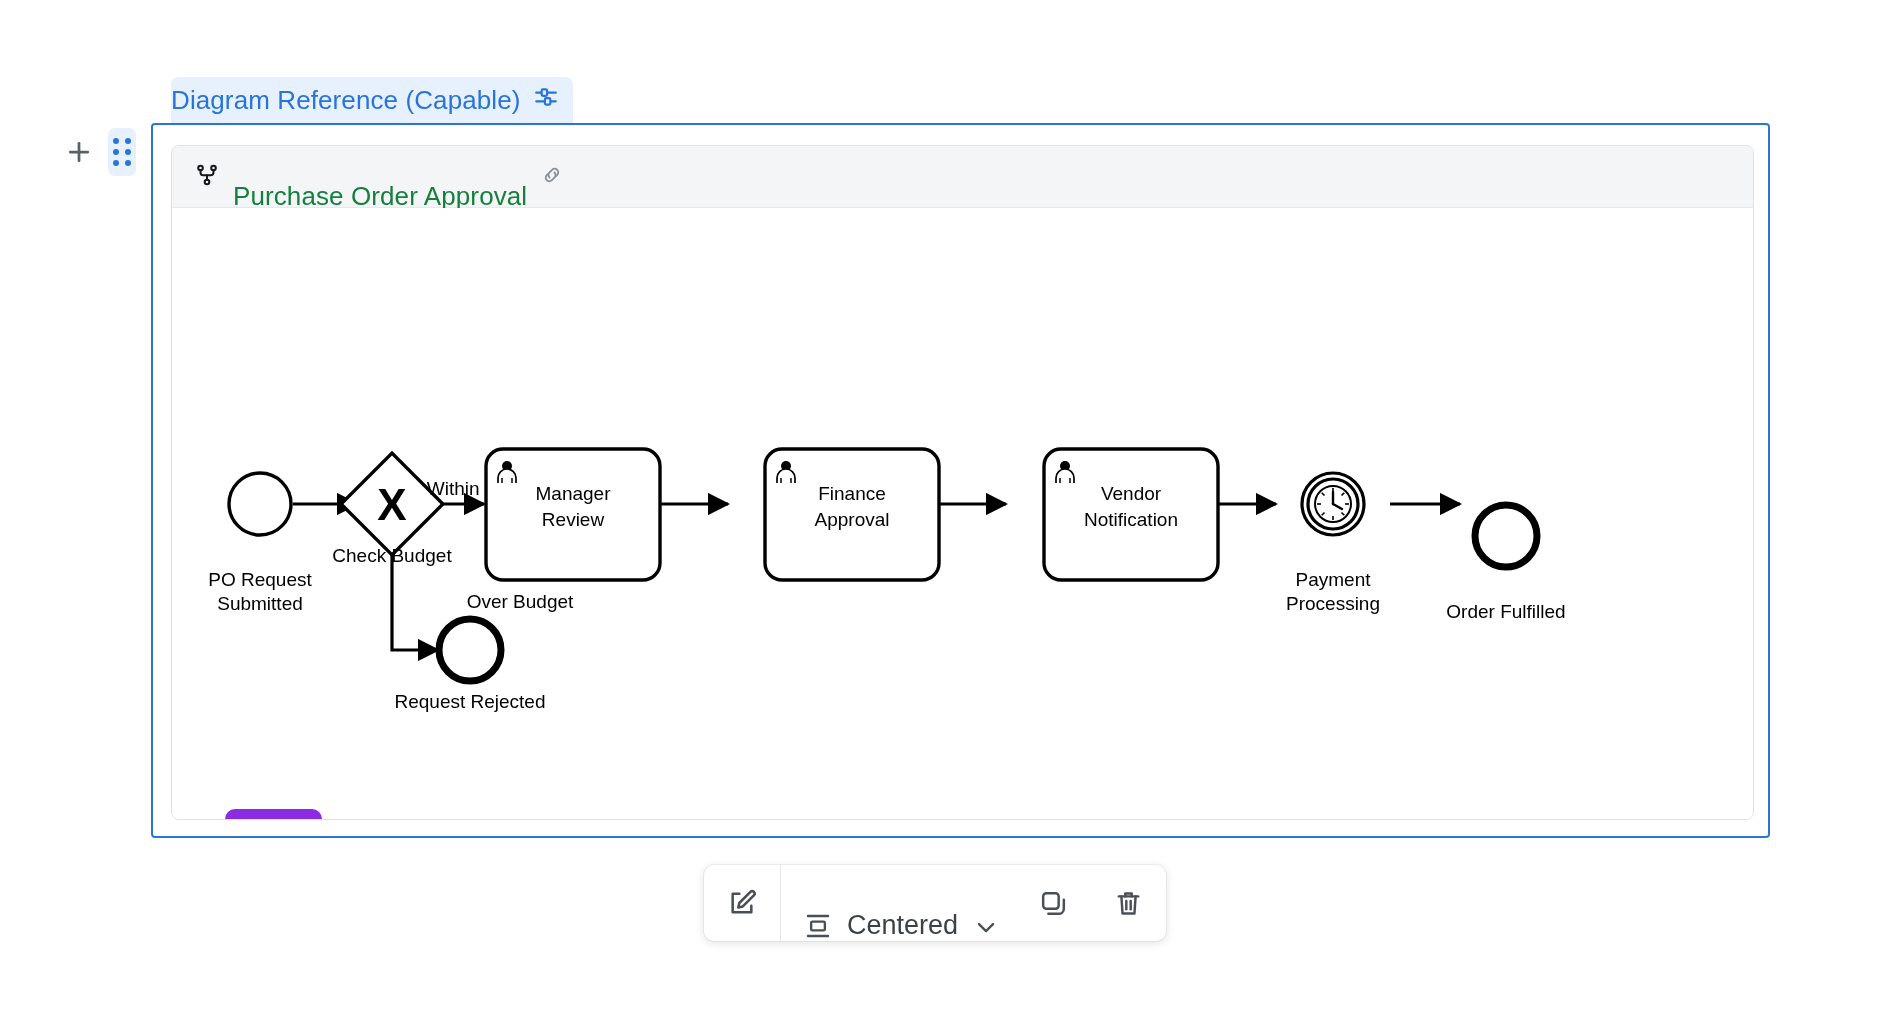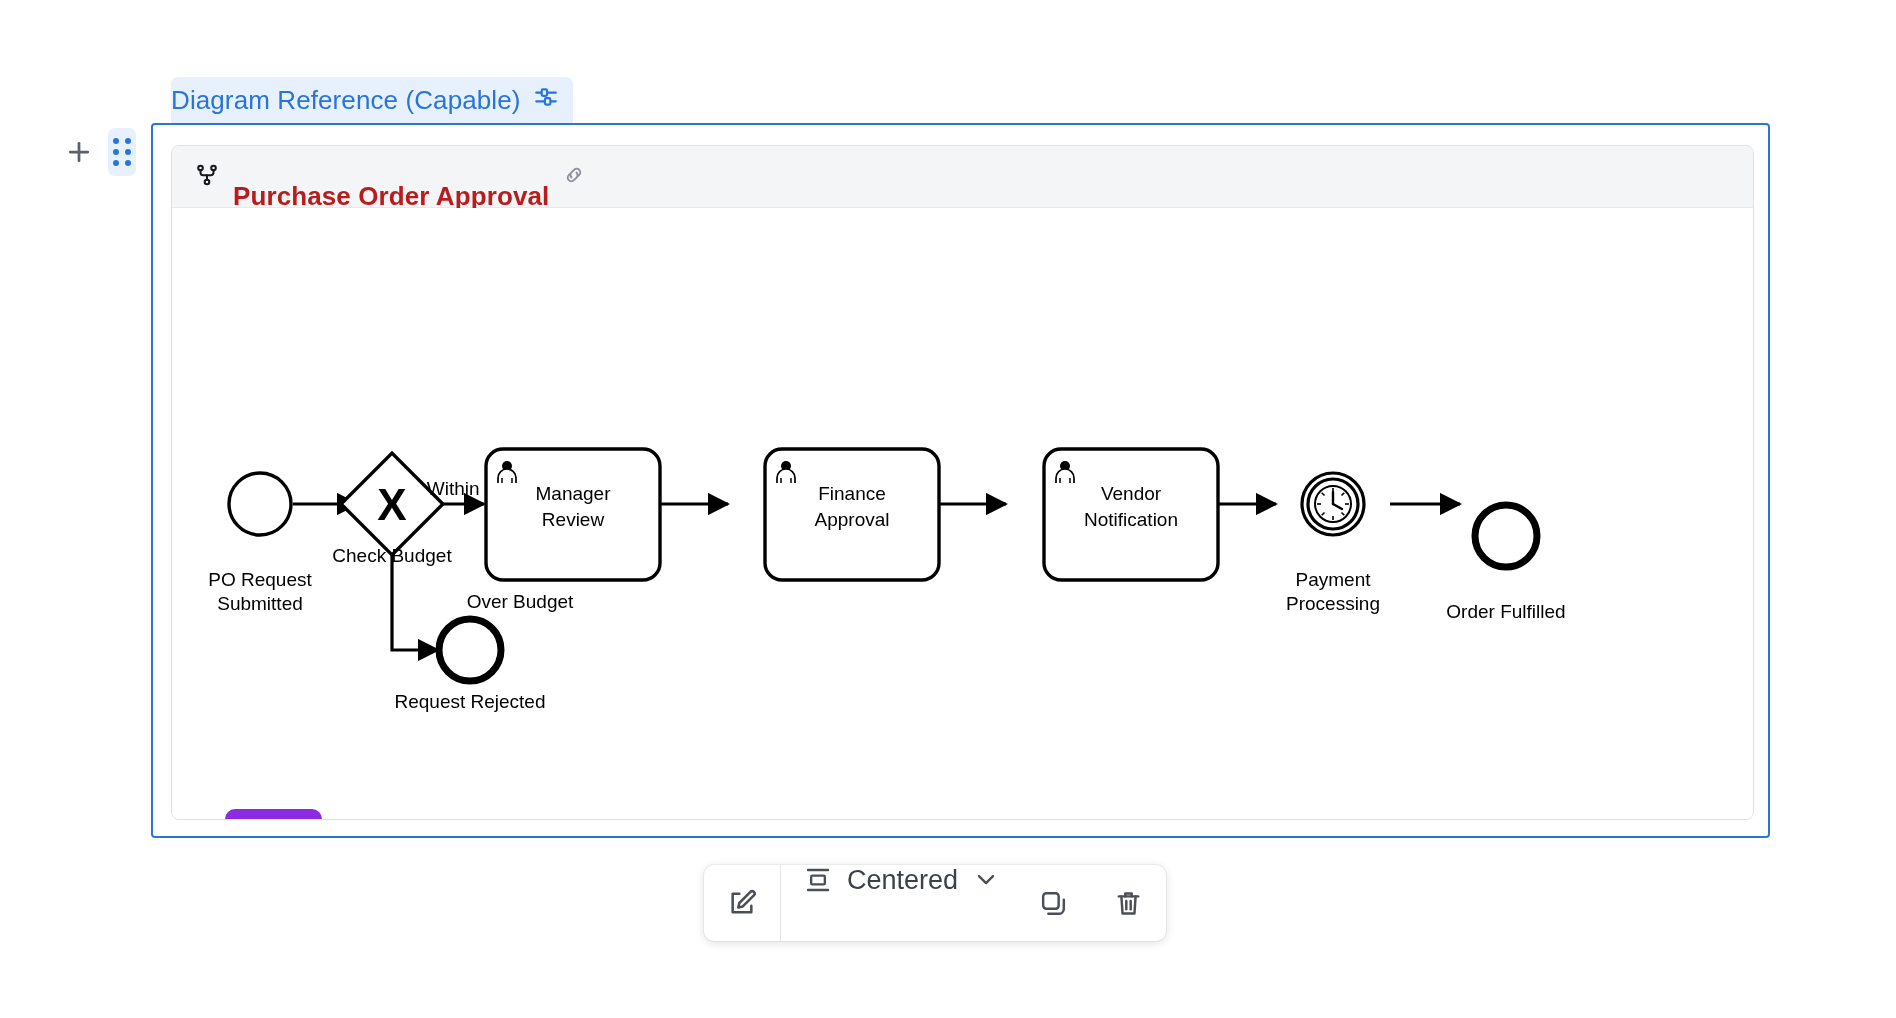--- a/index.html
+++ b/index.html
@@ -79,22 +79,22 @@
   }
   .card-header {
     height: 62px;
     background: #f4f5f7;
     border-bottom: 1px solid #e6e8ec;
     display: flex; align-items: center;
     padding: 0 22px;
     gap: 13px;
   }
   .card-header .title {
-    font-size: 26px; font-weight: bold;
-    color: #b91c1c; letter-spacing: .1px;
+    font-size: 26px; font-weight: normal;
+    color: #15803d; letter-spacing: .1px;
     white-space: nowrap;
     margin-top: 40px;
   }
   .branch-ic, .link-ic { display: block; }
 
   .canvas {
     position: relative;
     width: 100%; height: 612px;
     background: #ffffff;
   }
@@ -120,21 +120,21 @@
     border-radius: 10px;
     box-shadow: 0 2px 10px rgba(17,20,24,.13), 0 0 0 1px rgba(17,20,24,.05);
   }
   .tb-btn {
     display: flex; align-items: center; justify-content: center;
     padding: 0 22px;
     color: #4a4f57;
   }
   .tb-sep { width: 1px; background: #e4e6ea; margin: 0; }
   .tb-align {
-    display: flex; align-items: flex-start; gap: 14px;
+    display: flex; align-items: flex-end; gap: 14px;
     padding: 0 16px 0 22px;
   }
   .tb-align .align-text {
     font-size: 27px; color: #3c4149; white-space: nowrap;
   }
   .tb-btn svg, .tb-align svg { display: block; }
 
   
   .bpmn-text {
     font-family: "Liberation Sans", sans-serif;

